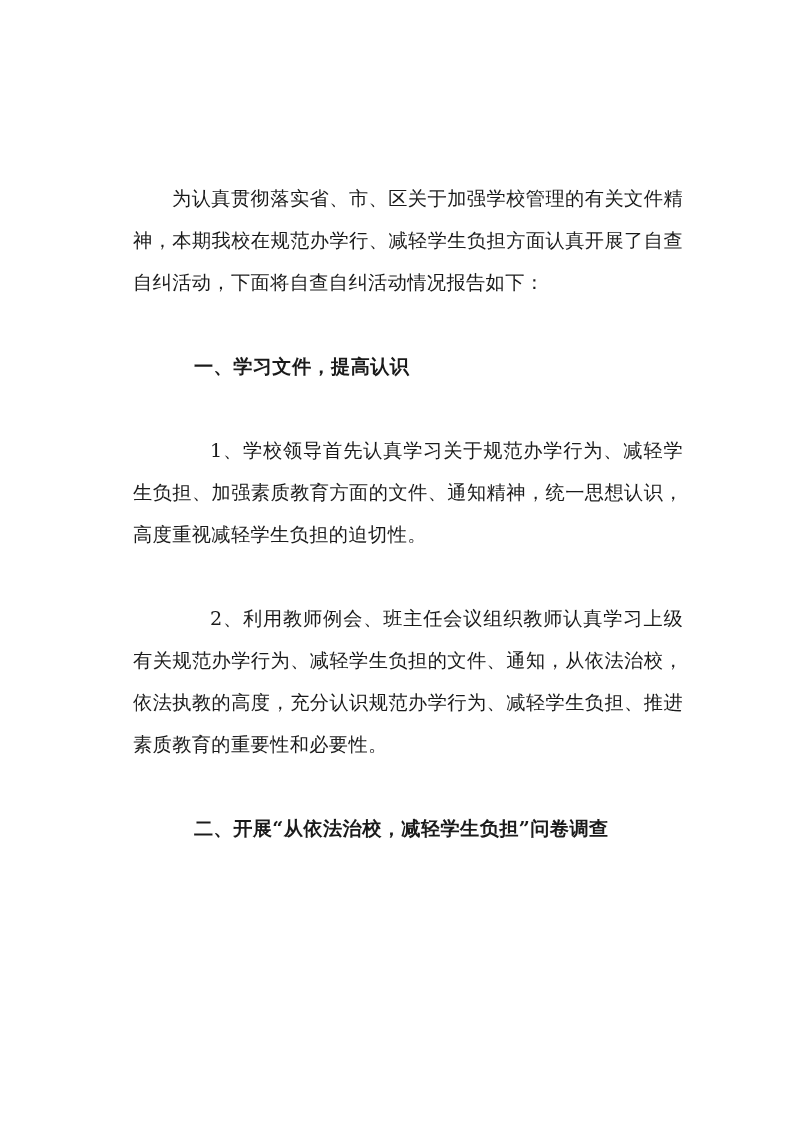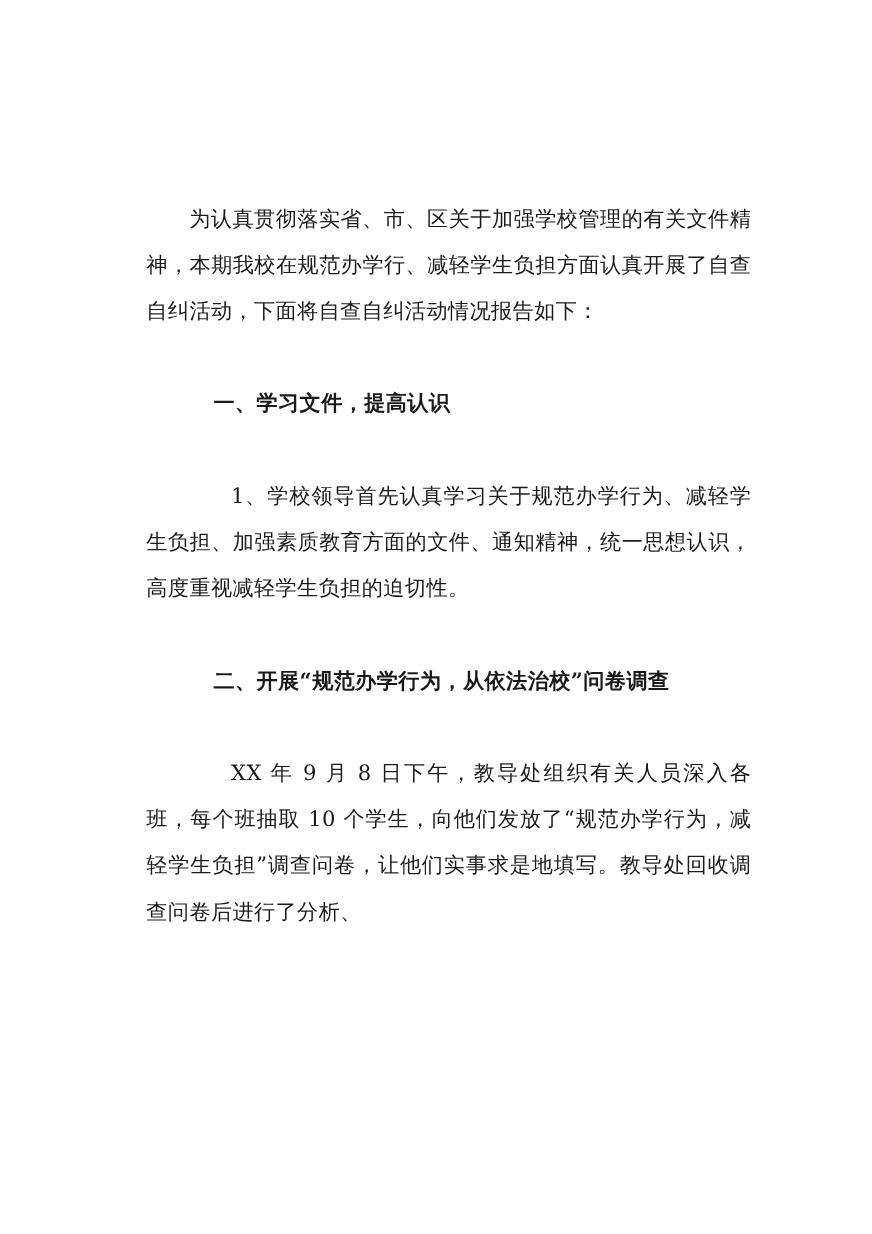--- a/index.html
+++ b/index.html
@@ -41,15 +41,15 @@
     font-weight: bold;
   }
 </style>
 </head>
 <body>
 
 <div class="page">
   <p class="para indent2">为认真贯彻落实省、市、区关于加强学校管理的有关文件精神，本期我校在规范办学行、减轻学生负担方面认真开展了自查自纠活动，下面将自查自纠活动情况报告如下：</p>
   <p class="heading">一、学习文件，提高认识</p>
   <p class="para indent4">1、学校领导首先认真学习关于规范办学行为、减轻学生负担、加强素质教育方面的文件、通知精神，统一思想认识，高度重视减轻学生负担的迫切性。</p>
-  <p class="heading">二、开展“规范办学行为，从依法治校”问卷调查</p>
-  <p class="para indent4">XX 年 9 月 8 日下午，教导处组织有关人员深入各班，每个班抽取 10 个学生，向他们发放了“规范办学行为，减轻学生负担”调查问卷，让他们实事求是地填写。教导处回收调查问卷后进行了分析、</p>
+  <p class="para indent4">2、利用教师例会、班主任会议组织教师认真学习上级有关规范办学行为、减轻学生负担的文件、通知，从依法治校，依法执教的高度，充分认识规范办学行为、减轻学生负担、推进素质教育的重要性和必要性。</p>
+  <p class="heading">二、开展“从依法治校，减轻学生负担”问卷调查</p>
 </div>
 
 </body></html>

